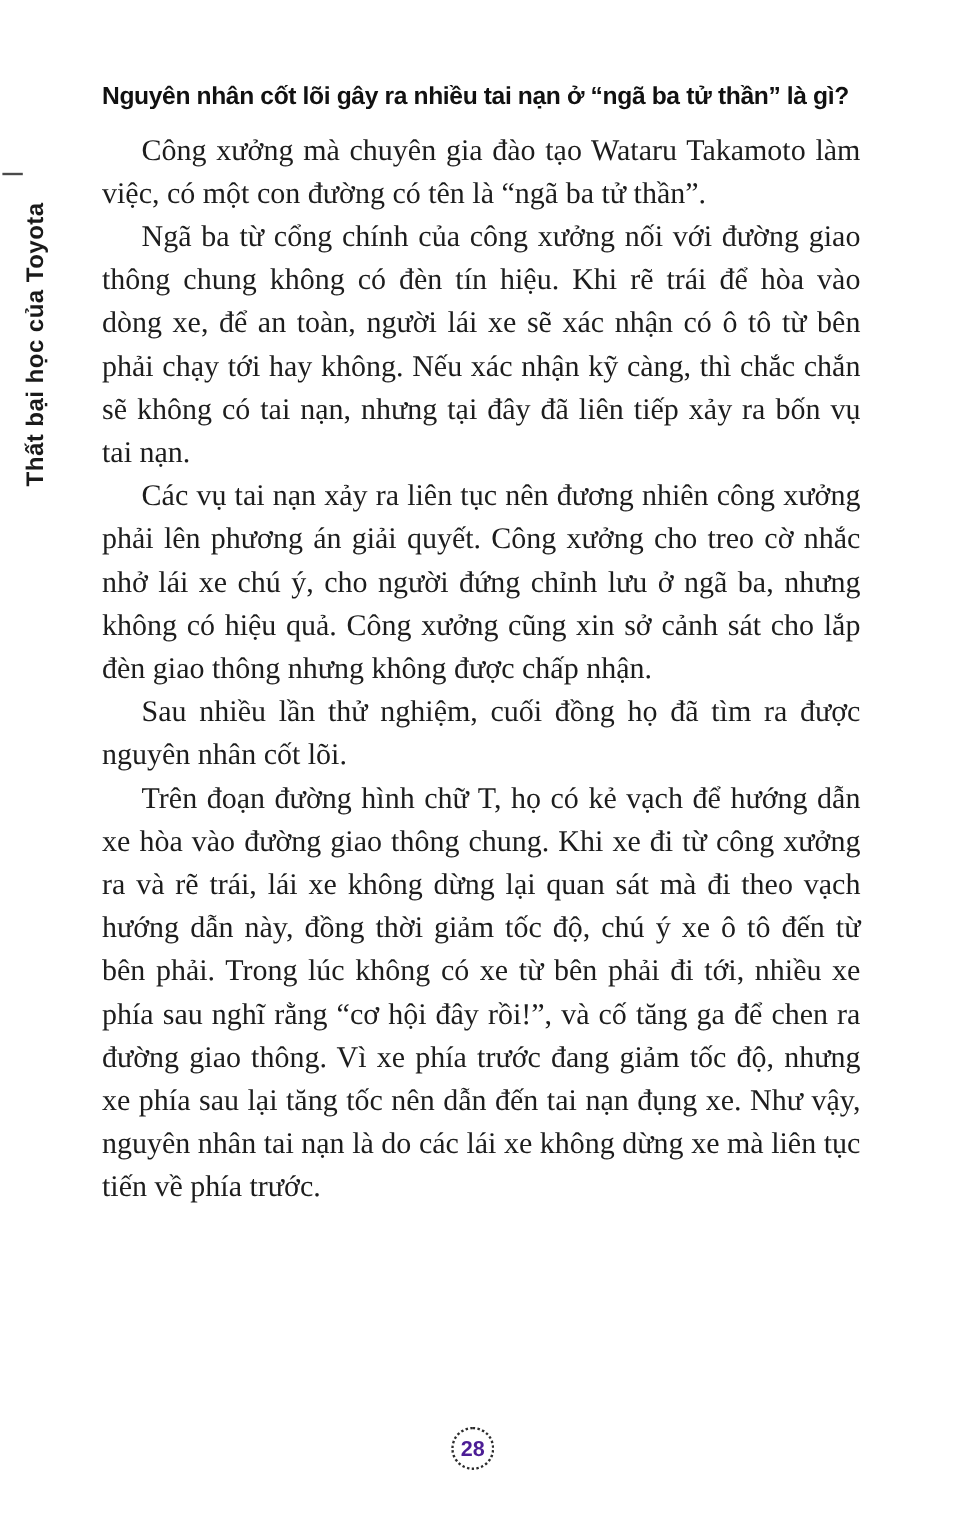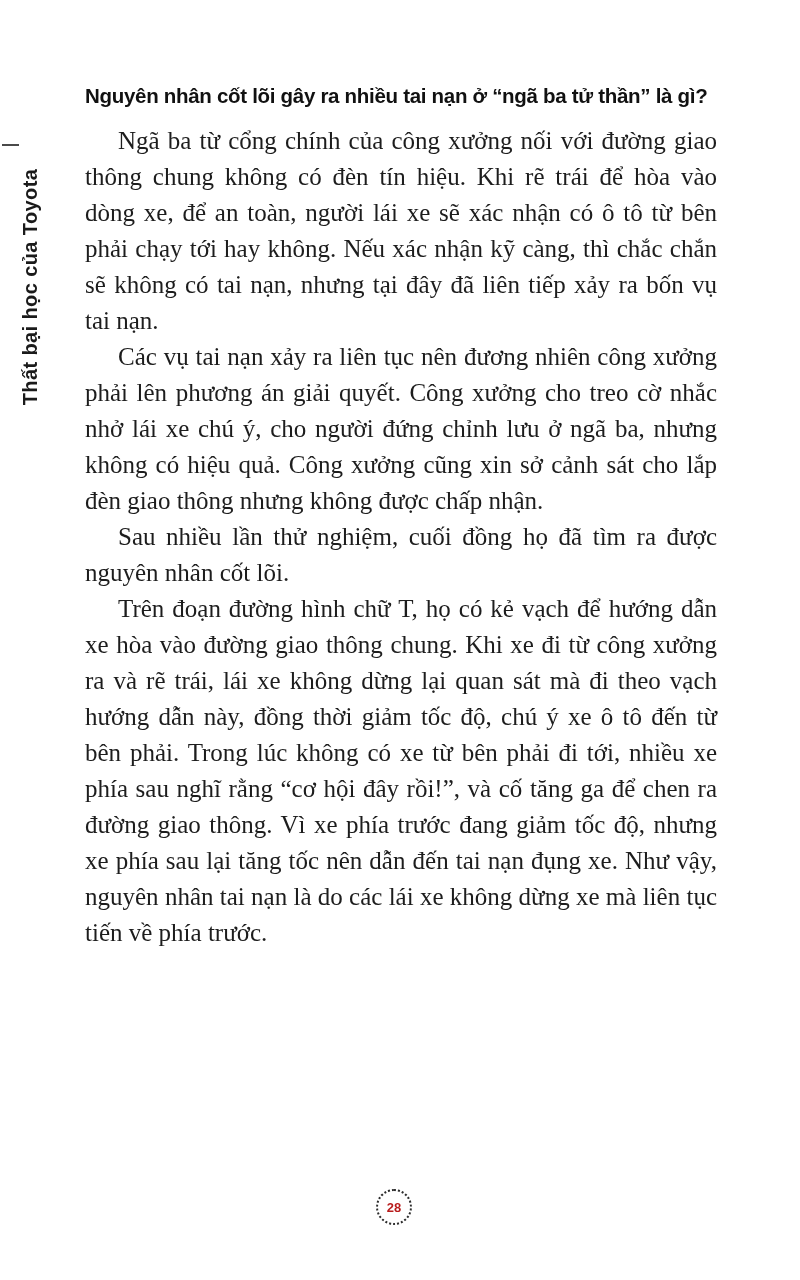--- a/index.html
+++ b/index.html
@@ -51,21 +51,20 @@
   }
 
   .section-heading {
     font-family: "Liberation Sans", "DejaVu Sans", sans-serif;
     font-weight: bold;
     font-size: 20.5px;
     line-height: 35px;
     letter-spacing: -0.3px;
     color: #111111;
     margin-bottom: 10px;
-    margin-top: 15px;
   }
 
   .body-text p {
     font-size: 25px;
     line-height: 36px;
     text-align: justify;
     text-indent: 33px;
     color: #1d1d1d;
   }
 
@@ -77,38 +76,39 @@
     transform: translate(-50%, -50%);
     width: 36px;
     height: 36px;
     border: 2px dotted #2c2c2c;
     border-radius: 50%;
     display: flex;
     align-items: center;
     justify-content: center;
     font-family: "Liberation Sans", "DejaVu Sans", sans-serif;
     font-weight: bold;
-    font-size: 13px;
-    color: #b91c1c;
+    font-size: 18px;
+    color: #4c1d95;
     background: #ffffff;
   }
 </style>
 </head>
 <body>
 
 <div class="page">
 
   <div class="margin-tick"></div>
 
   <div class="vertical-title">Thất bại học của Toyota</div>
 
   <div class="content">
     <div class="section-heading">Nguyên nhân cốt lõi gây ra nhiều tai nạn ở “ngã ba tử thần” là gì?</div>
 
     <div class="body-text">
+      <p>Công xưởng mà chuyên gia đào tạo Wataru Takamoto làm việc, có một con đường có tên là “ngã ba tử thần”.</p>
       <p>Ngã ba từ cổng chính của công xưởng nối với đường giao thông chung không có đèn tín hiệu. Khi rẽ trái để hòa vào dòng xe, để an toàn, người lái xe sẽ xác nhận có ô tô từ bên phải chạy tới hay không. Nếu xác nhận kỹ càng, thì chắc chắn sẽ không có tai nạn, nhưng tại đây đã liên tiếp xảy ra bốn vụ tai nạn.</p>
       <p>Các vụ tai nạn xảy ra liên tục nên đương nhiên công xưởng phải lên phương án giải quyết. Công xưởng cho treo cờ nhắc nhở lái xe chú ý, cho người đứng chỉnh lưu ở ngã ba, nhưng không có hiệu quả. Công xưởng cũng xin sở cảnh sát cho lắp đèn giao thông nhưng không được chấp nhận.</p>
       <p>Sau nhiều lần thử nghiệm, cuối đồng họ đã tìm ra được nguyên nhân cốt lõi.</p>
       <p>Trên đoạn đường hình chữ T, họ có kẻ vạch để hướng dẫn xe hòa vào đường giao thông chung. Khi xe đi từ công xưởng ra và rẽ trái, lái xe không dừng lại quan sát mà đi theo vạch hướng dẫn này, đồng thời giảm tốc độ, chú ý xe ô tô đến từ bên phải. Trong lúc không có xe từ bên phải đi tới, nhiều xe phía sau nghĩ rằng “cơ hội đây rồi!”, và cố tăng ga để chen ra đường giao thông. Vì xe phía trước đang giảm tốc độ, nhưng xe phía sau lại tăng tốc nên dẫn đến tai nạn đụng xe. Như vậy, nguyên nhân tai nạn là do các lái xe không dừng xe mà liên tục tiến về phía trước.</p>
     </div>
   </div>
 
   <div class="page-badge">
     <span>28</span>
   </div>

